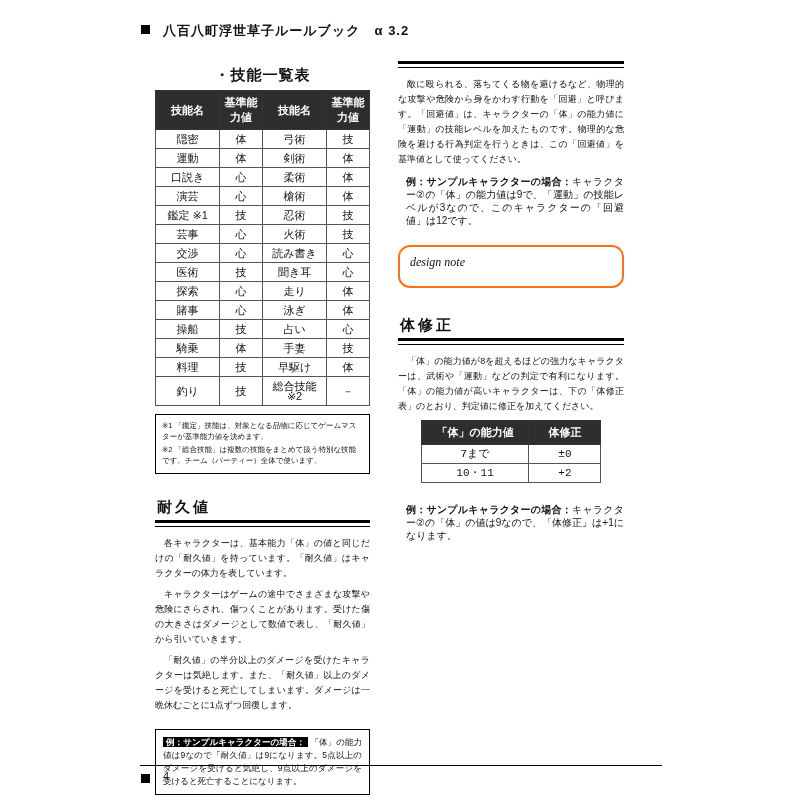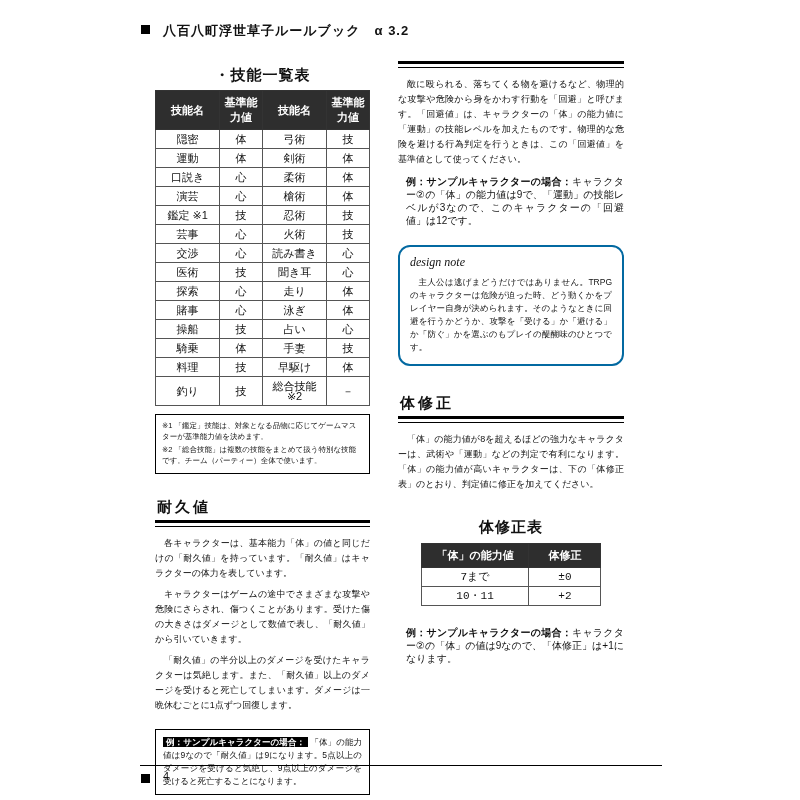--- a/index.html
+++ b/index.html
@@ -65,21 +65,21 @@
   }
   .example-par .ex-label { font-weight:bold; }
   .ex-box {
     border:1px solid #000; margin-top:16px; padding:6px 7px;
     font-size:8.5px; line-height:13px; text-align:justify;
   }
   .ex-box .inv {
     background:#000; color:#fff; font-weight:bold; padding:0 3px;
   }
   .design-box {
-    border:2px solid #0369a1; border-radius:12px;
+    border:2px solid #f97316; border-radius:12px;
     margin-top:18px; padding:8px 10px 10px 10px;
   }
   .design-title {
     font-family:"Liberation Serif","DejaVu Serif",serif;
     font-style:italic; font-size:12px; margin-bottom:6px;
   }
   .design-body {
     font-size:8.5px; line-height:13px; text-align:justify; text-indent:1em;
   }
   .small-table-wrap { width:80%; margin:6px auto 0 auto;font-family:Liberation Mono, monospace; }
@@ -223,29 +223,27 @@
   <div>
     <div class="sec-rule"></div>
     <p class="body-text">敵に殴られる、落ちてくる物を避けるなど、物理的な攻撃や危険から身をかわす行動を「回避」と呼びます。「回避値」は、キャラクターの「体」の能力値に「運動」の技能レベルを加えたものです。物理的な危険を避ける行為判定を行うときは、この「回避値」を基準値として使ってください。</p>
     <p class="example-par">
       <span class="ex-label">例：サンプルキャラクターの場合：</span><span>キャラクター②の「体」の能力値は9で、「運動」の技能レベルが3なので、このキャラクターの「回避値」は12です。</span>
     </p>
   </div>
 
   <div class="design-box">
     <div class="design-title">design note</div>
-    <p class="design-body">主人公は逃げまどうだけではありません。TRPGのキャラクターは危険が迫った時、どう動くかをプレイヤー自身が決められます。そのようなときに回避を行うかどうか、攻撃を「受ける」か「避ける」か「防ぐ」かを選ぶのもプレイの醍醐味のひとつです。</p>
   </div>
 
   <div class="section" style="margin-top:28px;">
     <div class="sec-head">体修正</div>
     <div class="sec-rule"></div>
     <p class="body-text">「体」の能力値が8を超えるほどの強力なキャラクターは、武術や「運動」などの判定で有利になります。「体」の能力値が高いキャラクターは、下の「体修正表」のとおり、判定値に修正を加えてください。</p>
 
-    <div class="table-caption mt-lg">体修正表</div>
     <div class="small-table-wrap">
       <table class="data-table">
         <colgroup>
             <col style="width:60%">
             <col style="width:40%">
           </colgroup>
       <thead>
             <tr>
               <th>「体」の能力値</th>
               <th>体修正</th>

